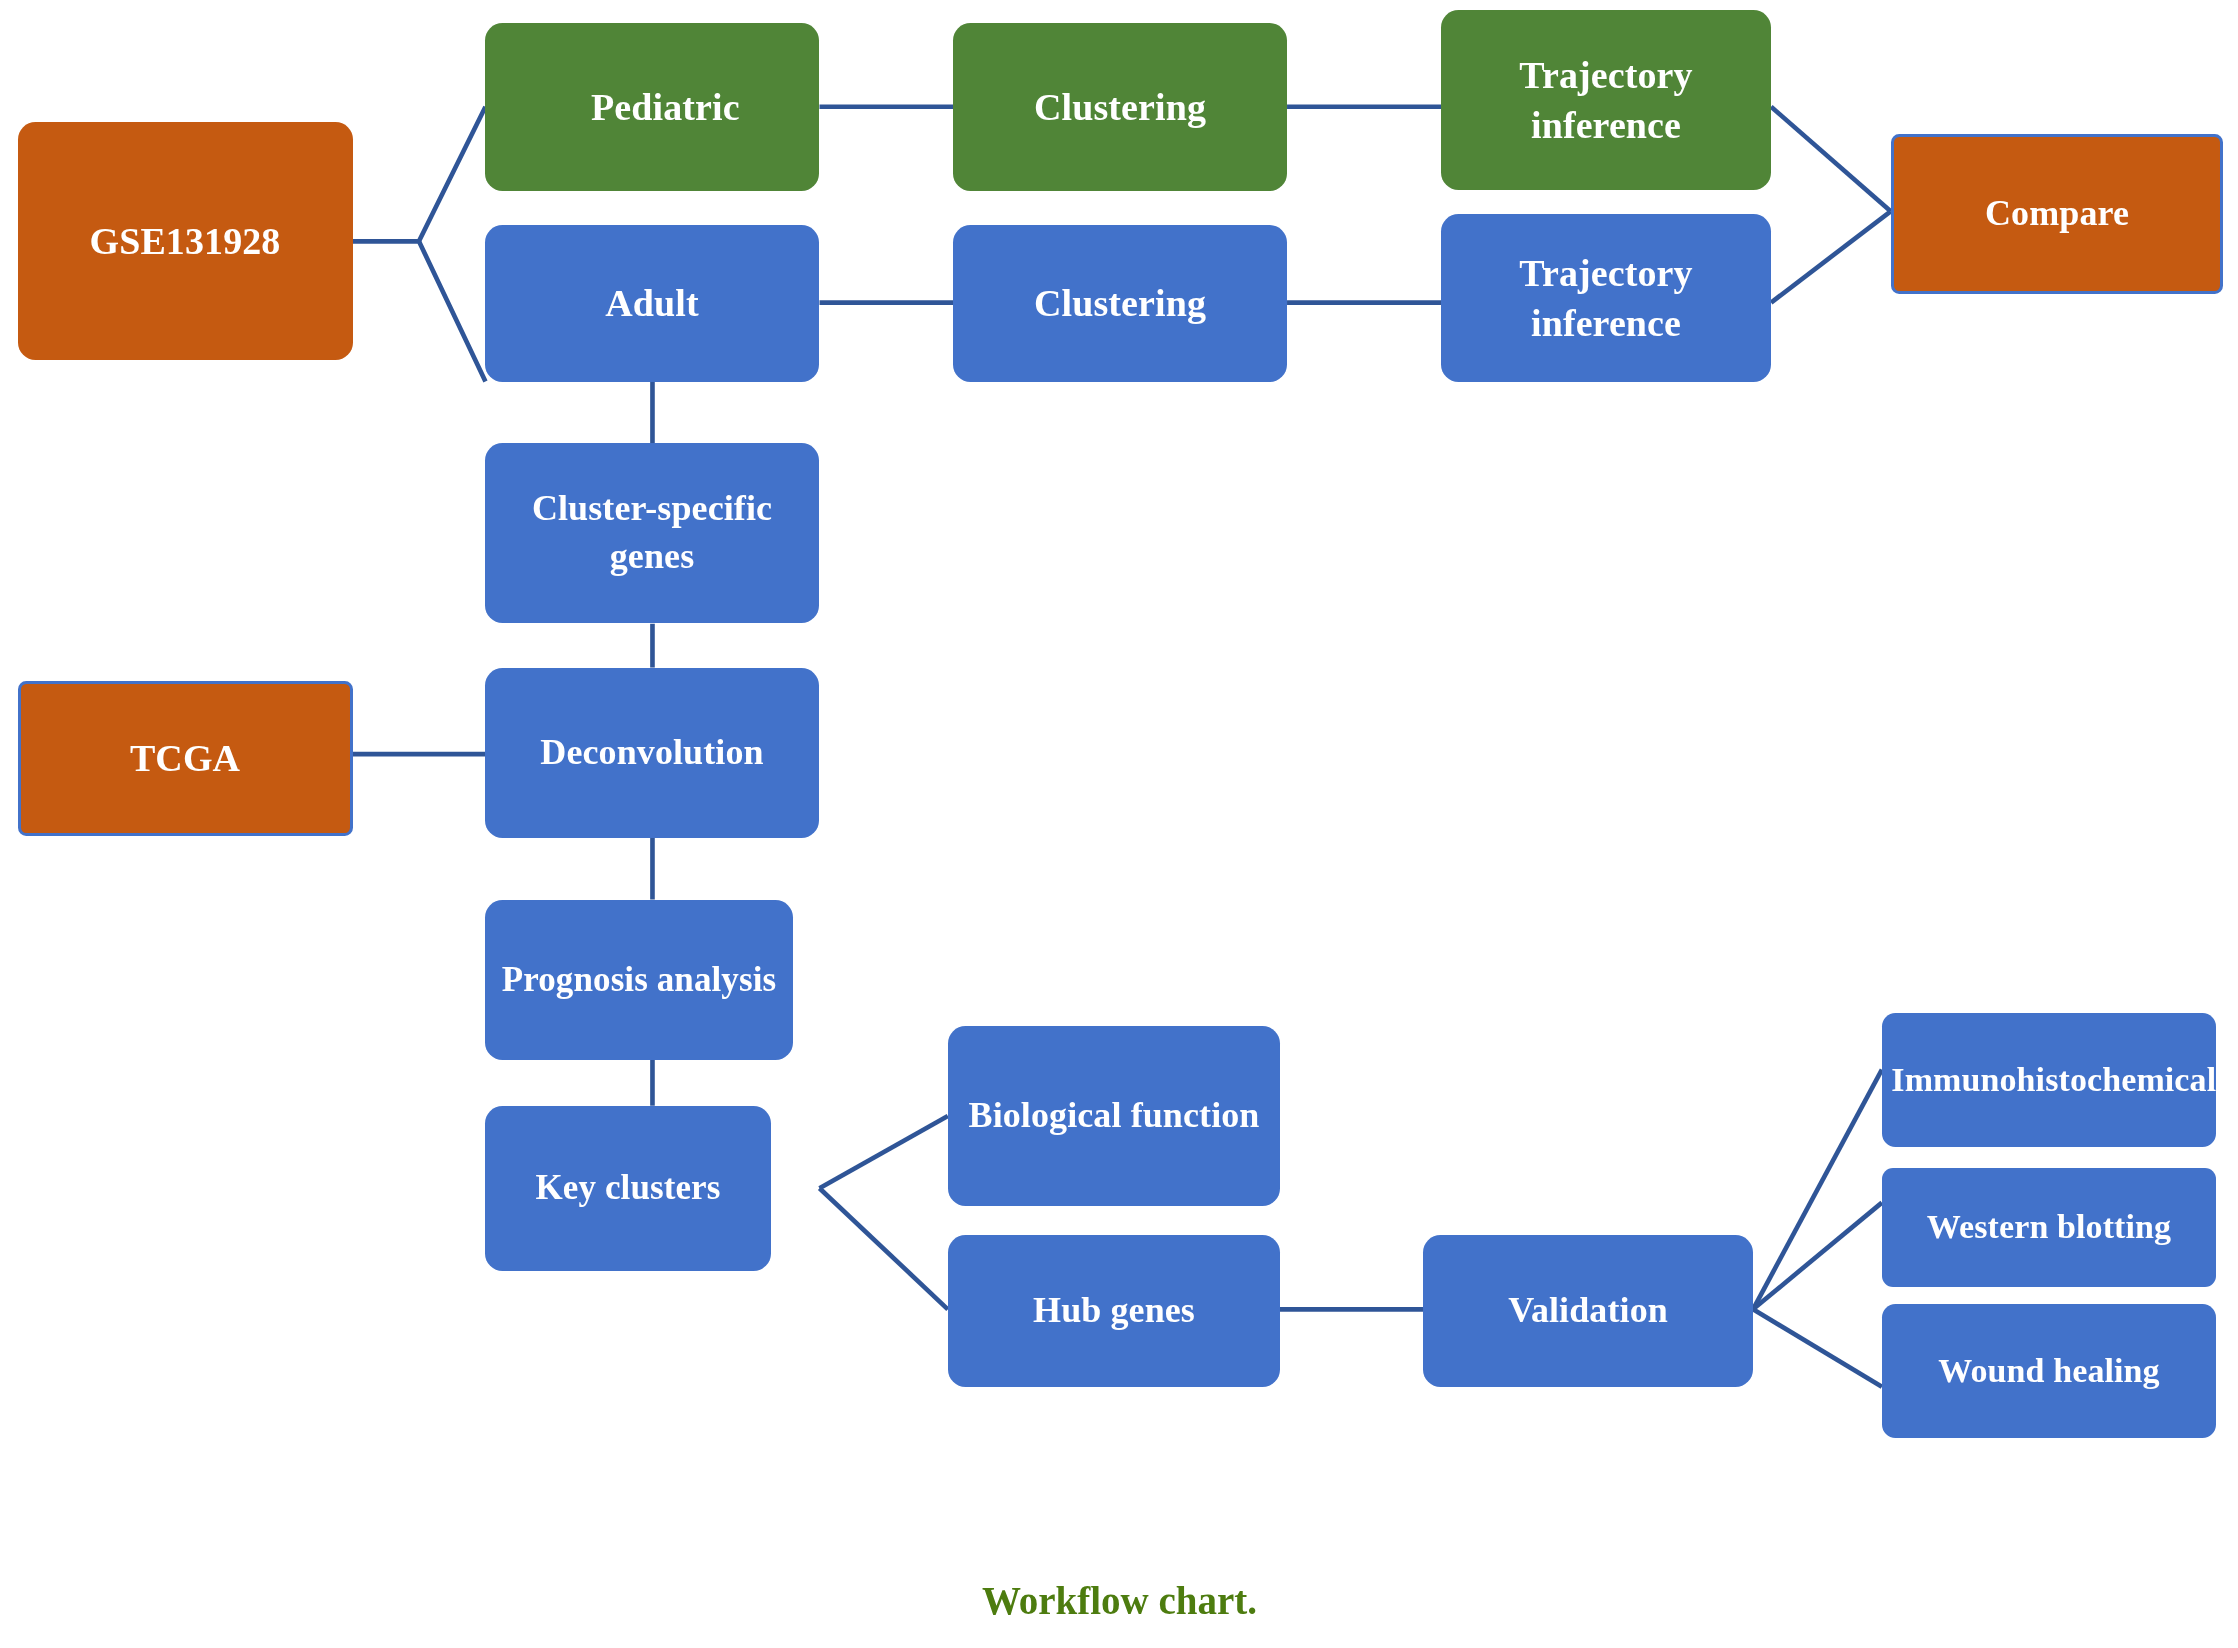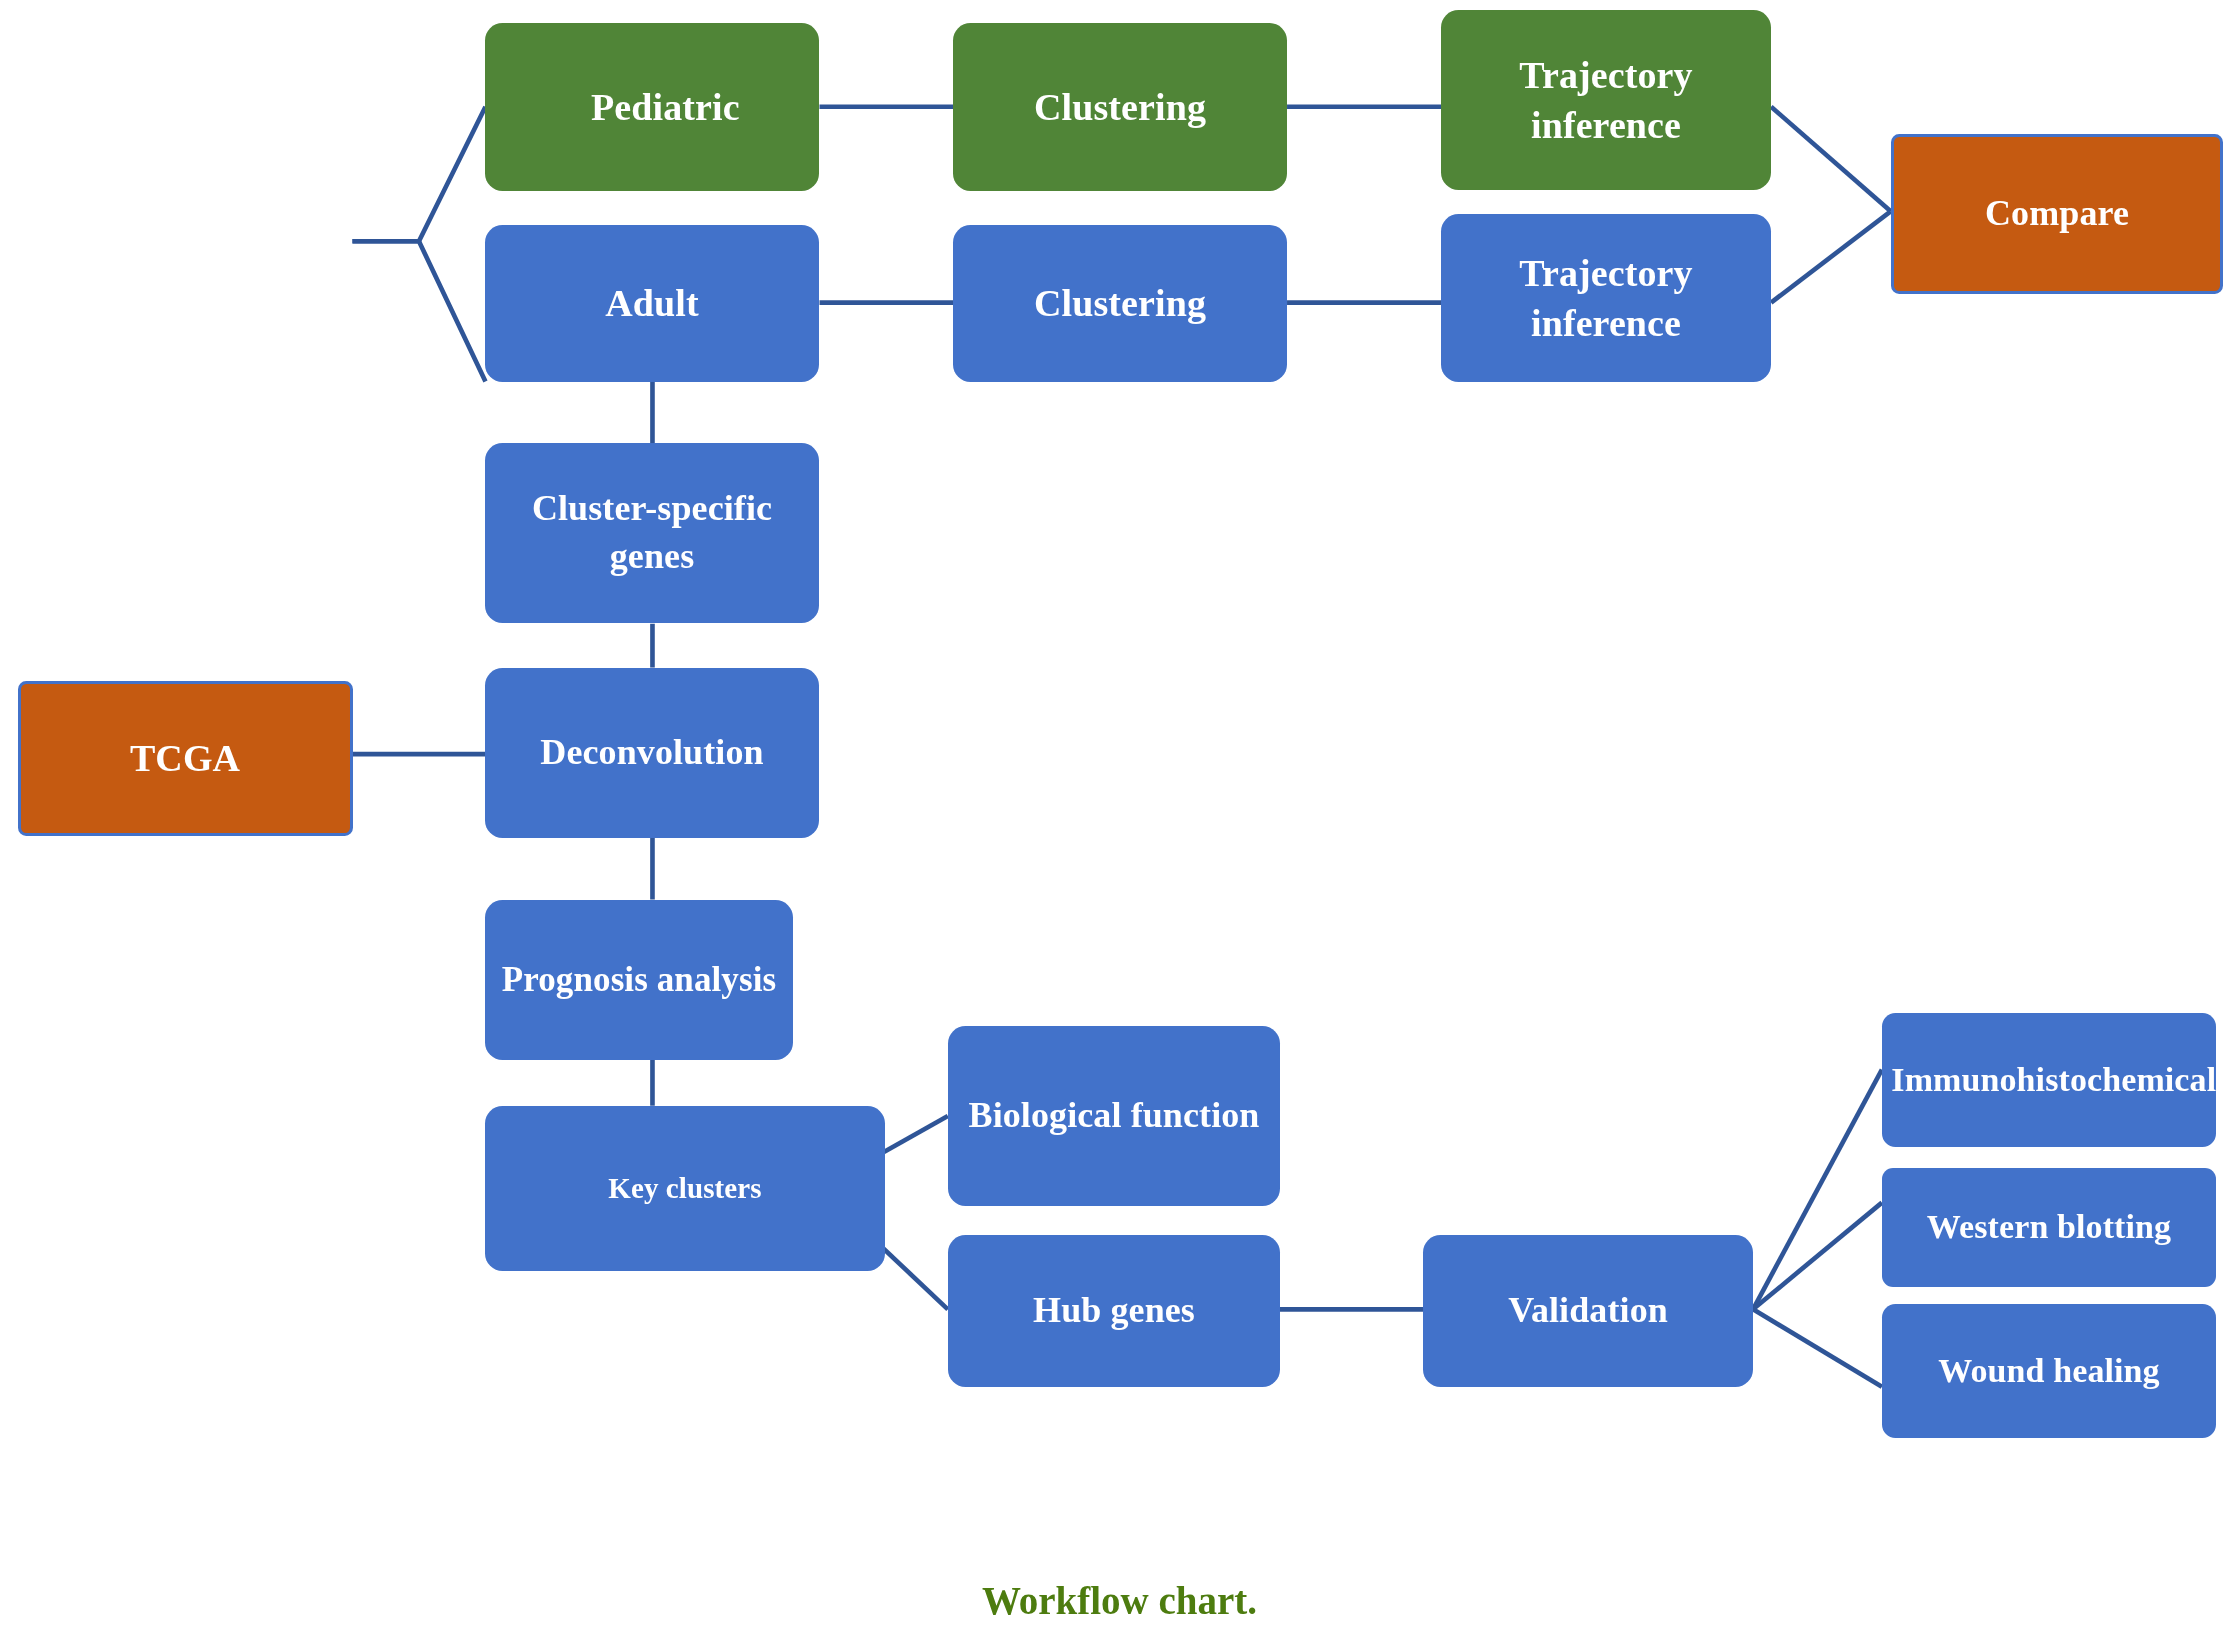--- a/index.html
+++ b/index.html
@@ -100,20 +100,23 @@
       <path d="M 1589 2305 L 1838 2540"></path>
 
       <line x1="2482" y1="2540" x2="2760" y2="2540"></line>
 
       <path d="M 3400 2540 L 3650 2075"></path>
       <line x1="3400" y1="2540" x2="3650" y2="2333"></line>
       <path d="M 3400 2540 L 3650 2690"></path>
     </g>
   </svg>
 
+  <div class="node orange" style="left:17.5px; top:122px; width:335px; height:238px; font-size:38px;">
+    <span class="label">GSE131928</span>
+  </div>
 
   <div class="node green" style="left:485px; top:23px; width:334px; height:168px; font-size:38px;padding-left:36px;">
     <span class="label">Pediatric</span>
   </div>
 
   <div class="node blue" style="left:485px; top:225px; width:334px; height:157px; font-size:38px;">
     <span class="label">Adult</span>
   </div>
 
   <div class="node green" style="left:953px; top:23px; width:334px; height:168px; font-size:38px;">
@@ -145,21 +148,21 @@
   </div>
 
   <div class="node blue" style="left:485px; top:668px; width:334px; height:170px; font-size:36px;">
     <span class="label">Deconvolution</span>
   </div>
 
   <div class="node blue" style="left:485px; top:900px; width:308px; height:160px; font-size:35px;">
     <span class="label">Prognosis analysis</span>
   </div>
 
-  <div class="node blue" style="left:485px; top:1106px; width:400px; height:165px; font-size:29px;">
+  <div class="node blue" style="left:485px; top:1106px; width:286px; height:165px; font-size:35px;">
     <span class="label">Key clusters</span>
   </div>
 
   <div class="node blue" style="left:948px; top:1026px; width:332px; height:180px; font-size:36px;">
     <span class="label">Biological function</span>
   </div>
 
   <div class="node blue" style="left:948px; top:1235px; width:332px; height:152px; font-size:36px;">
     <span class="label">Hub genes</span>
   </div>

